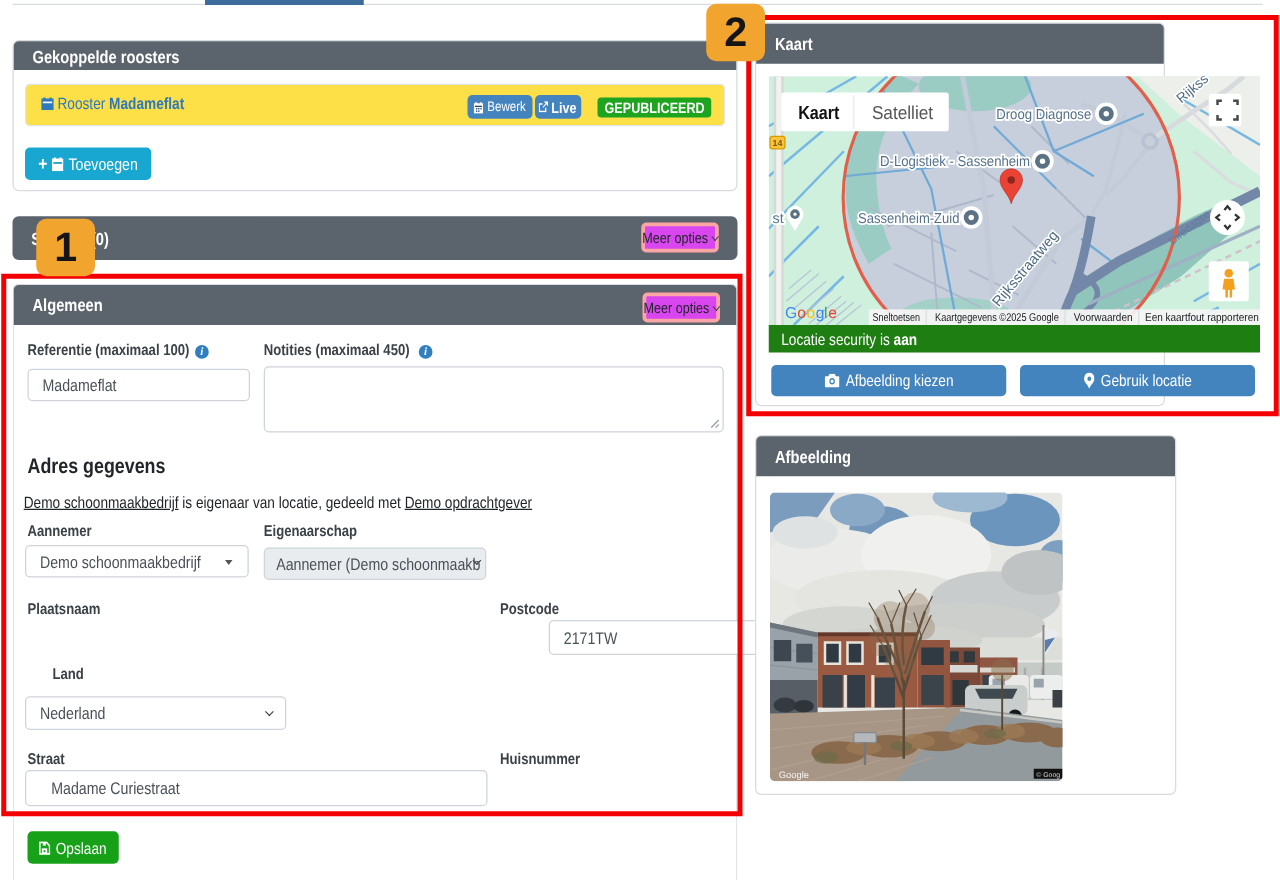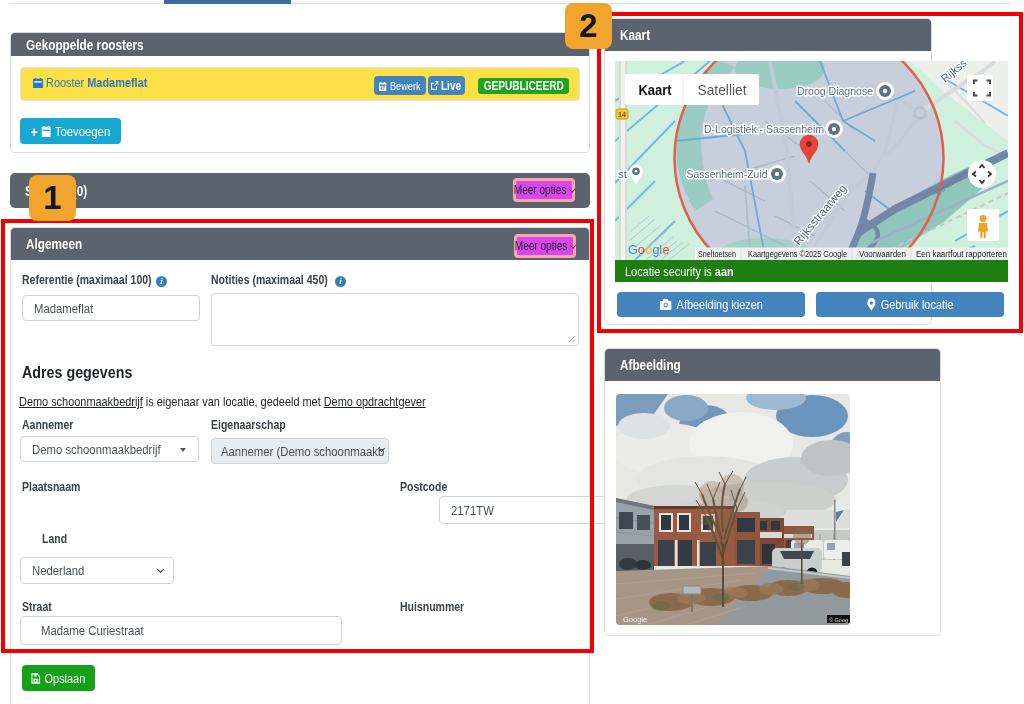--- a/index.html
+++ b/index.html
@@ -118,28 +118,28 @@
       </div>
   <span class="chev abs" style="left:364px;top:220px;z-index:6;"></span>
 
   <label class="f" style="left:11px;top:252px;"><span class="sx">Plaatsnaam</span></label>
   <label class="f" style="left:389px;top:252px;"><span class="sx">Postcode</span></label>
   <div class="inp" style="left:389px;top:268px;width:180px;height:28px;margin-left:39px;">
         <span class="sx">2171TW</span>
       </div>
 
   <label class="f" style="left:11px;top:304px;margin-left:20px;"><span class="sx">Land</span></label>
-  <div class="inp" style="left:9px;top:329px;width:154px;height:27px;">
+  <div class="inp" style="left:9px;top:329px;width:209px;height:27px;">
         <span class="sx">Nederland</span>
     <span class="chev abs" style="right:10px;top:11px;"></span>
   </div>
 
   <label class="f" style="left:11px;top:372px;"><span class="sx">Straat</span></label>
   <label class="f" style="left:389px;top:372px;text-decoration:underline;"><span class="sx">Huisnummer</span></label>
-  <div class="inp" style="left:9px;top:388px;width:322px;height:29px;padding-left:20px;">
+  <div class="inp" style="left:9px;top:388px;width:370px;height:29px;padding-left:20px;">
         <span class="sx">Madame Curiestraat</span>
       </div>
 
   <div class="abs" style="left:11px;top:437px;width:73px;height:26px;background:#16a118;border-radius:4px;color:#fff;font-size:13px;display:flex;align-items:center;justify-content:center;">
     <span class="sxc" style="display:flex;align-items:center;"><svg width="11" height="11" viewBox="0 0 12 12" style="margin-right:5px;">
             <path fill="none" stroke="#fff" stroke-width="1.5" d="M1 1 h7 l3 3 v7 h-10 z"></path>
             <rect x="4" y="1" width="3.2" height="2.8" fill="#fff"></rect>
             <rect x="3" y="6.2" width="5.6" height="4.4" fill="#fff"></rect>
             <rect x="4.9" y="7.7" width="1.8" height="1.8" fill="#16a118"></rect>
           </svg>Opslaan</span>

